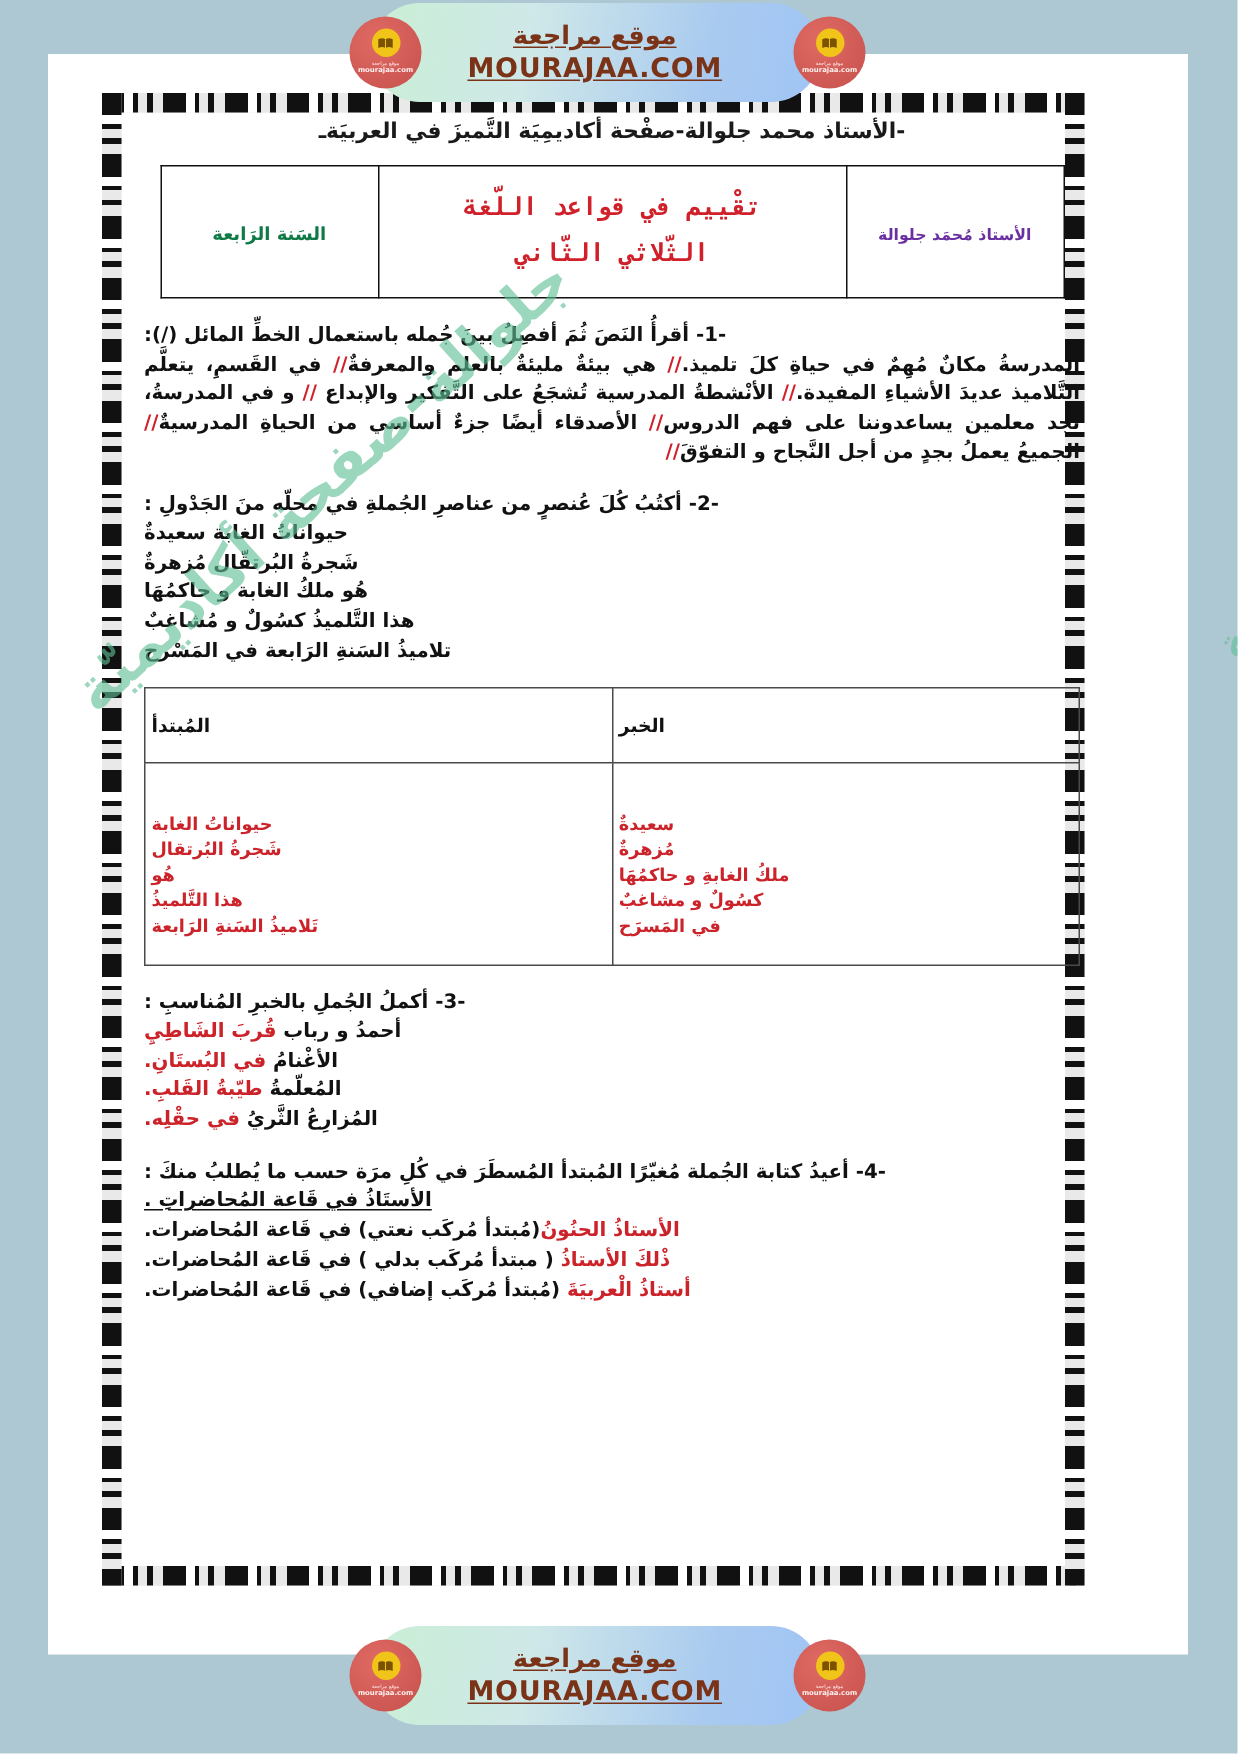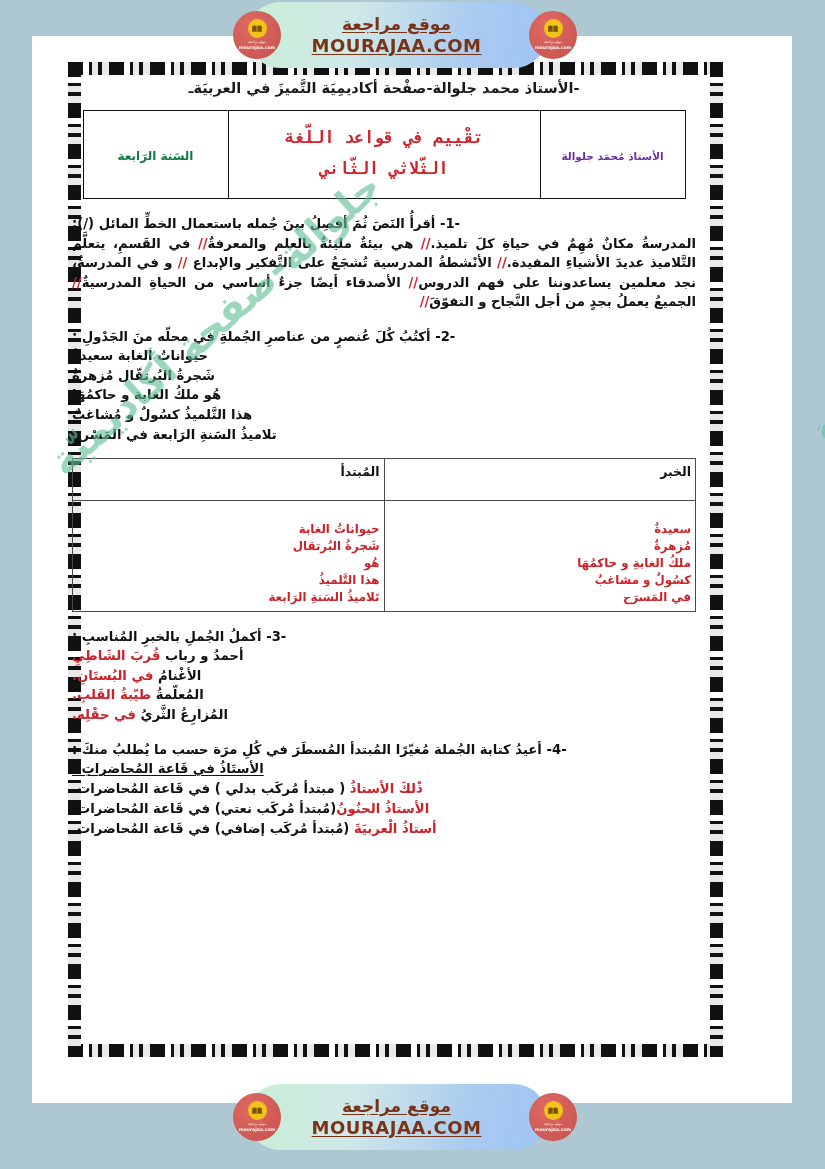--- a/index.html
+++ b/index.html
@@ -149,21 +149,21 @@
         #e9e9e9 34px, #e9e9e9 41px);
   }
   #fb-top    { left: 68px;  top: 62px;   width: 655px; }
   #fb-bottom { left: 68px;  top: 1044px; width: 655px; }
   #fb-left   { left: 68px;  top: 62px;   height: 995px; }
   #fb-right  { left: 710px; top: 62px;   height: 995px; }
 
   
   .content {
     position: absolute;
-    left: 72px;
+    left: 96px;
     top: 80px;
     width: 624px;
     height: 960px;
     z-index: 20;
     direction: rtl;
     color: #111;
   }
 
   .doc-title {
     text-align: center;
@@ -244,23 +244,23 @@
   .grammar-table {
     width: 624px;
     margin: 13px 0 0 0;
     border-collapse: collapse;
     table-layout: fixed;
     background: transparent;
   }
   .grammar-table th,
   .grammar-table td {
     border: 1.1px solid #4a4a4a;
-    text-align: right;
+    text-align: left;
     vertical-align: top;
-    padding: 5px 4px;
+    padding: 17px 4px;
   }
   .grammar-table th {
     height: 42px;
     font-size: 12.5px;
     font-weight: bold;
     color: #111;
     vertical-align: top;
   }
   .grammar-table td {
     height: 97px;
@@ -417,22 +417,22 @@
         <div class="ex-line"><span class="blk">المُزارِعُ الثَّريُ </span><span class="ans">في حقْلِه.</span></div>
       </div>
   </div>
 
   <div class="ex-block">
     <div class="ex-prompt">-4- أعيدُ كتابة الجُملة مُغيّرًا المُبتدأ المُسطَرَ في كُلِ مرَة حسب ما يُطلبُ منكَ :</div>
     <div class="ex-line">
       <span class="ul">الأستَاذُ في قَاعة المُحاضراتِ .</span>
     </div>
     <div id="ex4-answers">
+        <div class="ex-line"><span class="ans">الأستاذُ الحنُونُ</span><span class="blk">(مُبتدأ مُركَب نعتي) في قَاعة المُحاضرات.</span></div>
         <div class="ex-line"><span class="ans">ذْلكَ الأستاذُ</span><span class="blk"> ( مبتدأ مُركَب بدلي ) في قَاعة المُحاضرات.</span></div>
-        <div class="ex-line"><span class="ans">الأستاذُ الحنُونُ</span><span class="blk">(مُبتدأ مُركَب نعتي) في قَاعة المُحاضرات.</span></div>
         <div class="ex-line"><span class="ans">أستاذُ الْعربيَةَ</span><span class="blk"> (مُبتدأ مُركَب إضافي) في قَاعة المُحاضرات.</span></div>
       </div>
   </div>
 
 </div>
 
 <div class="brand-banner bottom">
   <div class="brand-pill">
     <div class="brand-line1">موقع مراجعة</div>
     <div class="brand-line2">MOURAJAA.COM</div>

